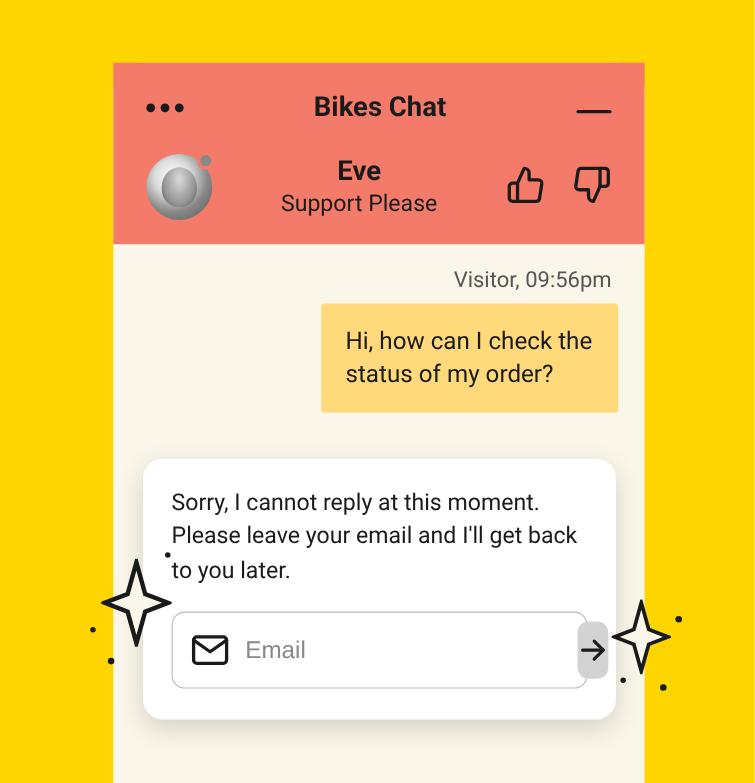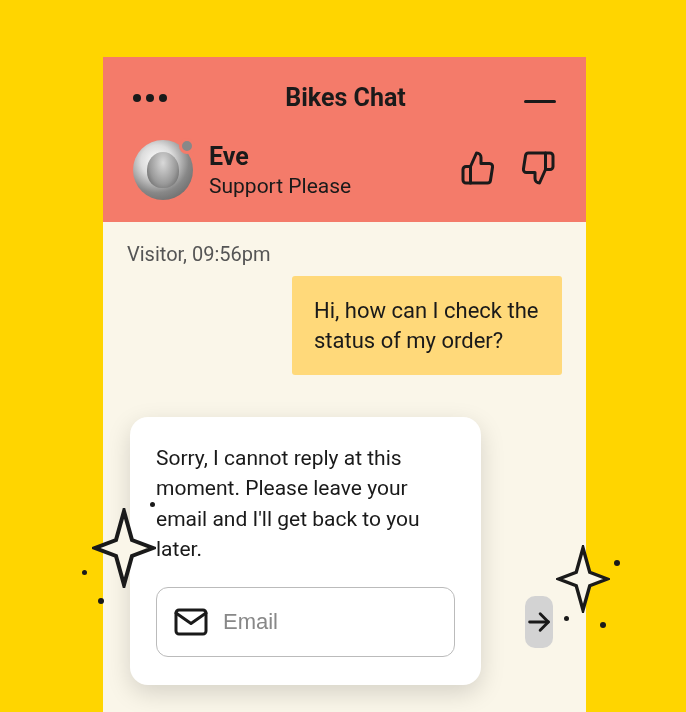--- a/index.html
+++ b/index.html
@@ -50,20 +50,21 @@
     width: 32px;
     height: 3px;
     background: #1a1a1a;
     border-radius: 2px;
     margin-top: 8px;
   }
   .agent-row {
     display: flex;
     align-items: center;
     gap: 16px;
+    text-align: center;
   }
   .avatar {
     width: 60px;
     height: 60px;
     border-radius: 50%;
     background: radial-gradient(circle at 40% 35%, #fff 0%, #ddd 30%, #888 60%, #555 100%);
     position: relative;
     overflow: hidden;
     flex-shrink: 0;
   }
@@ -102,40 +103,41 @@
   .thumbs {
     display: flex;
     gap: 24px;
     align-items: center;
   }
   .thumbs svg { width: 36px; height: 36px; }
   .body {
     padding: 20px 24px;
   }
   .meta {
+    text-align: right;
     font-size: 20px;
     color: #555;
     margin-bottom: 10px;
     padding-right: 6px;
   }
   .msg-bubble {
     background: #FFD97A;
     border-radius: 3px;
     padding: 20px 22px;
     font-size: 22px;
     color: #1a1a1a;
     line-height: 1.35;
     width: 270px;
     margin-left: auto;
   }
   .card {
     position: absolute;
     left: 130px;
     top: 417px;
-    width: 351px;
+    width: 430px;
     background: #fff;
     border-radius: 18px;
     box-shadow: 0 8px 24px rgba(0,0,0,0.15);
     padding: 26px 26px 28px 26px;
   }
   .card-text {
     font-size: 21px;
     color: #1a1a1a;
     line-height: 1.45;
     margin-bottom: 22px;

